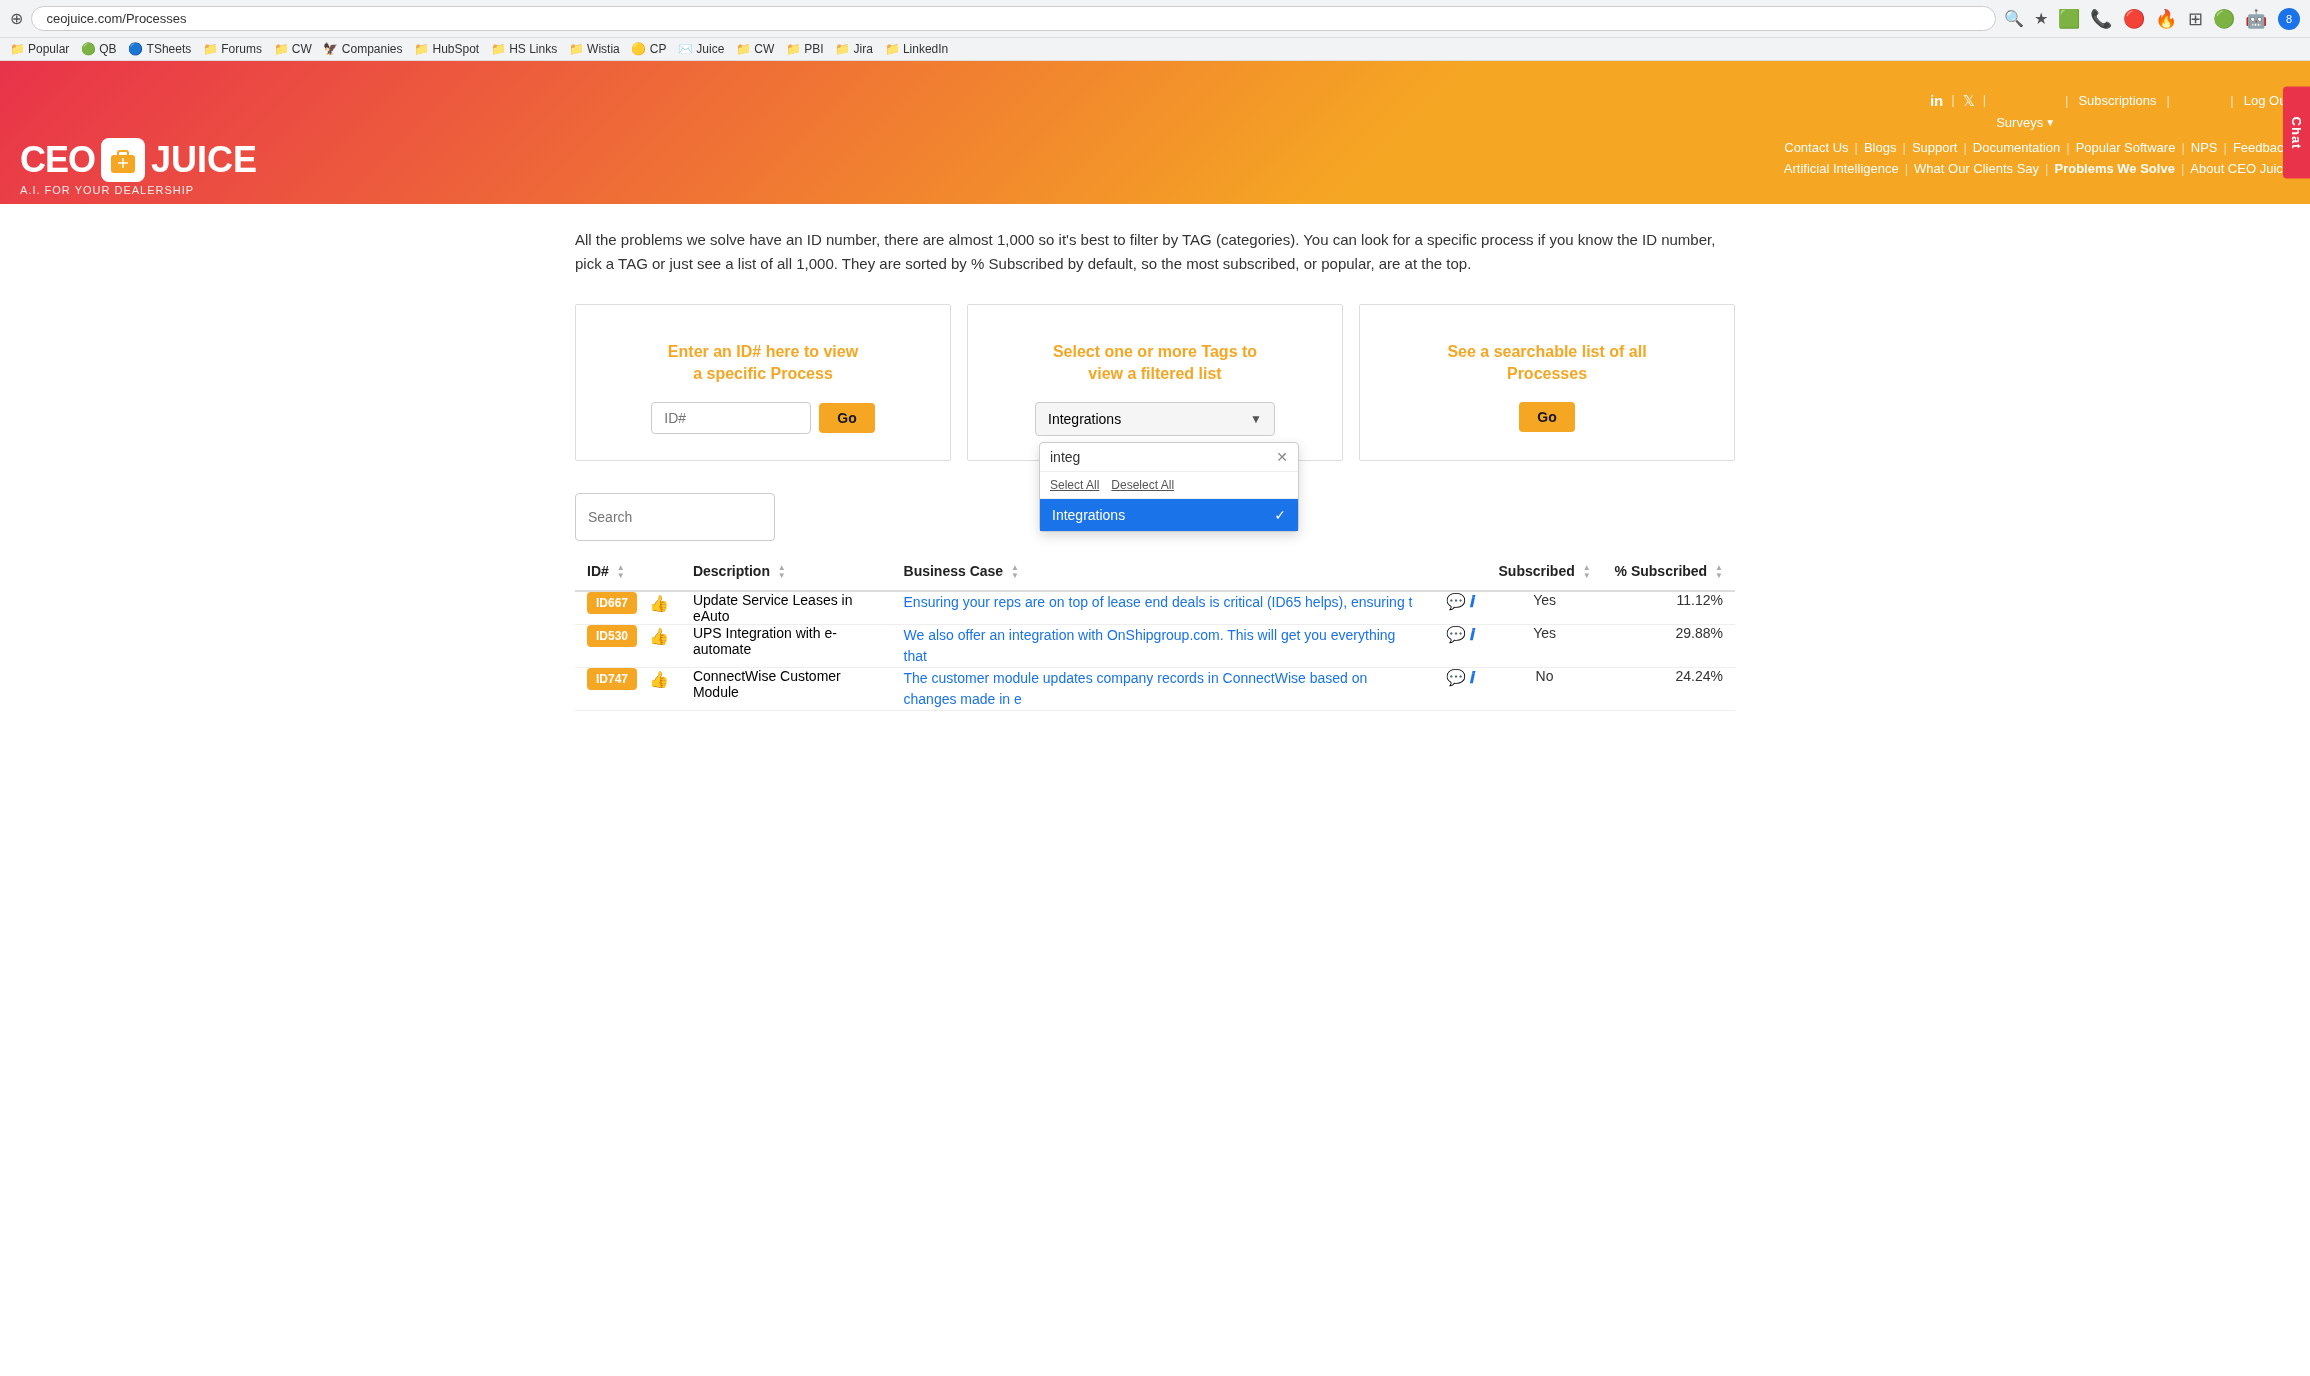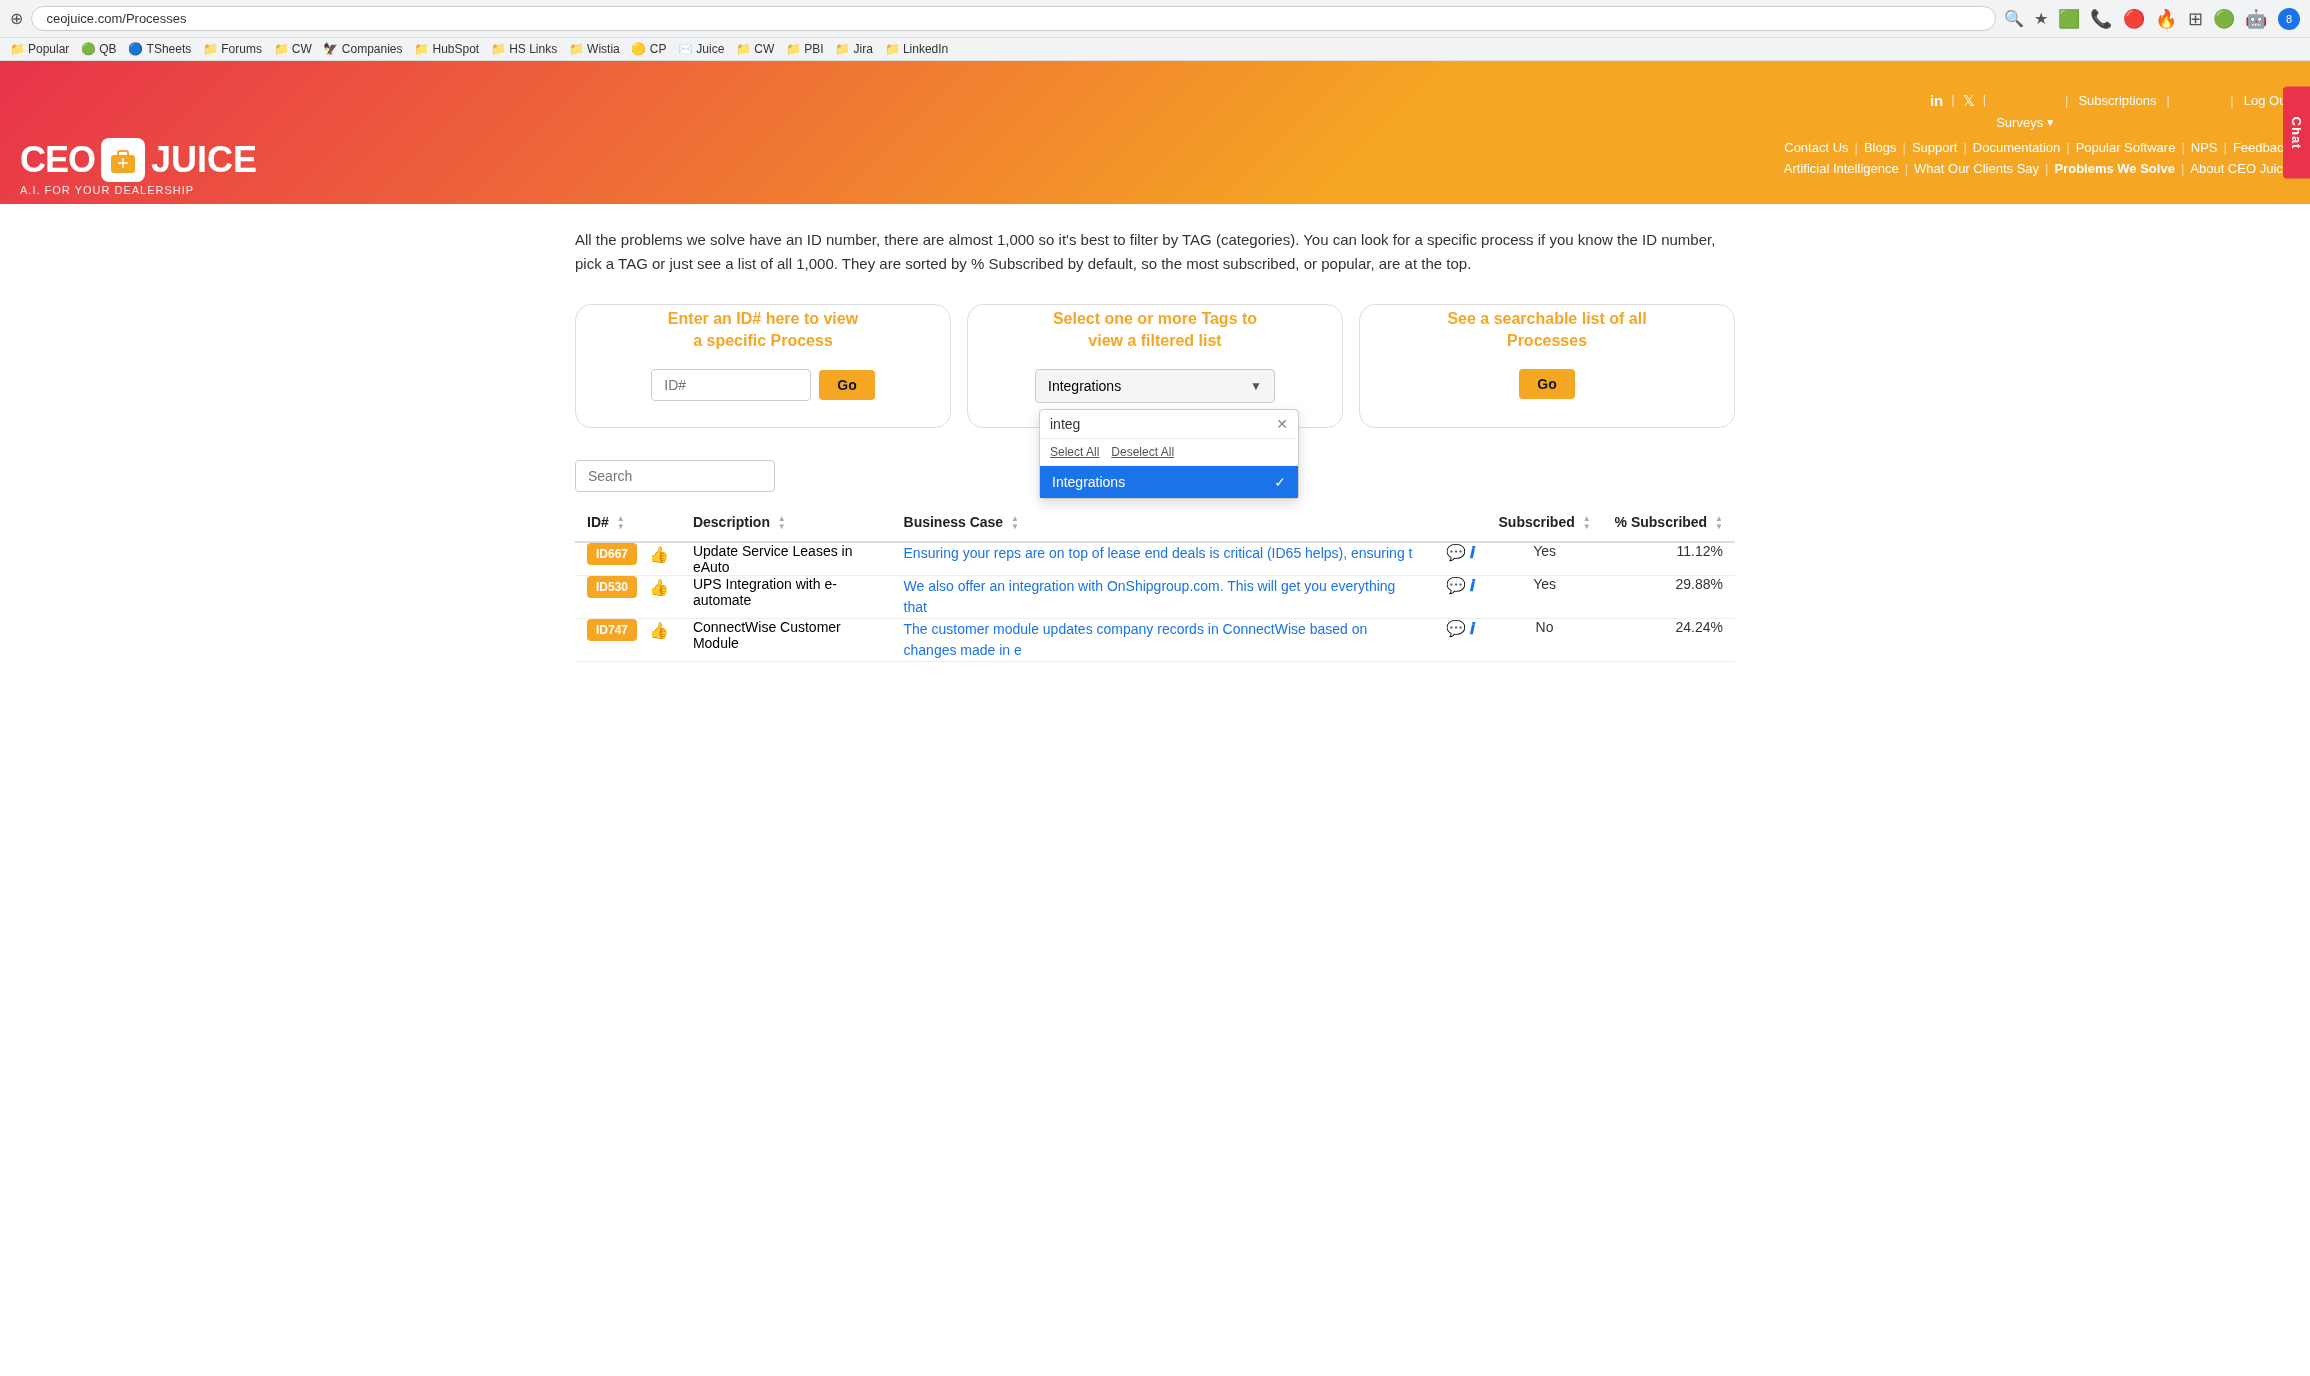--- a/index.html
+++ b/index.html
@@ -139,22 +139,22 @@
 
     
     .action-boxes {
       display: flex;
       gap: 16px;
       margin-bottom: 32px;
     }
     .action-box {
       flex: 1;
       border: 1px solid #ddd;
-      border-radius: 16px;
-      padding: 3px 20px 24px;
+      border-radius: 2px;
+      padding: 36px 20px 24px;
       text-align: center;
     }
     .action-box-title {
       color: #f5a623;
       font-size: 16px;
       font-weight: bold;
       line-height: 1.4;
       margin-bottom: 16px;
     }
     .action-box-input {
@@ -248,21 +248,21 @@
     .dropdown-option.selected {
       background: #1a73e8;
       color: #fff;
     }
     .check-icon { font-size: 14px; }
 
     
     .search-input {
       border: 1px solid #ccc;
       border-radius: 4px;
-      padding: 7px 12px;
+      padding: 15px 12px;
       font-size: 14px;
       width: 200px;
       margin-bottom: 12px;
     }
 
     .data-table {
       width: 100%;
       border-collapse: collapse;
       font-size: 14px;
     }

